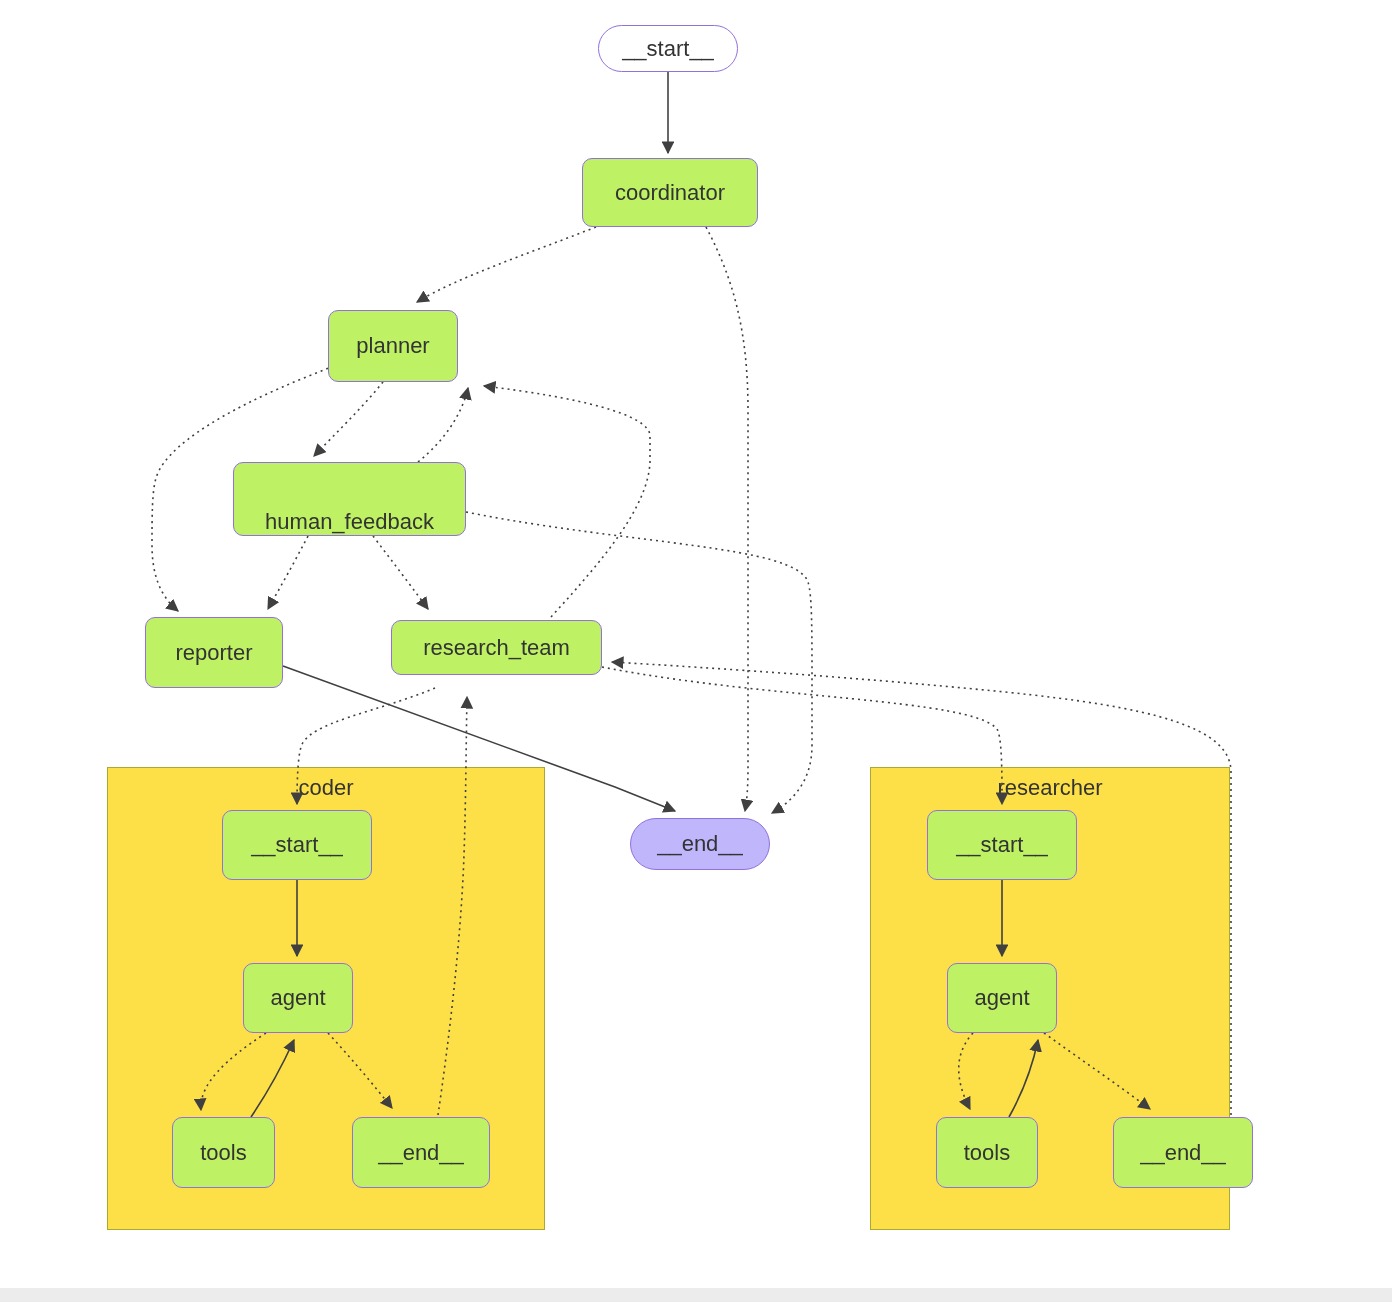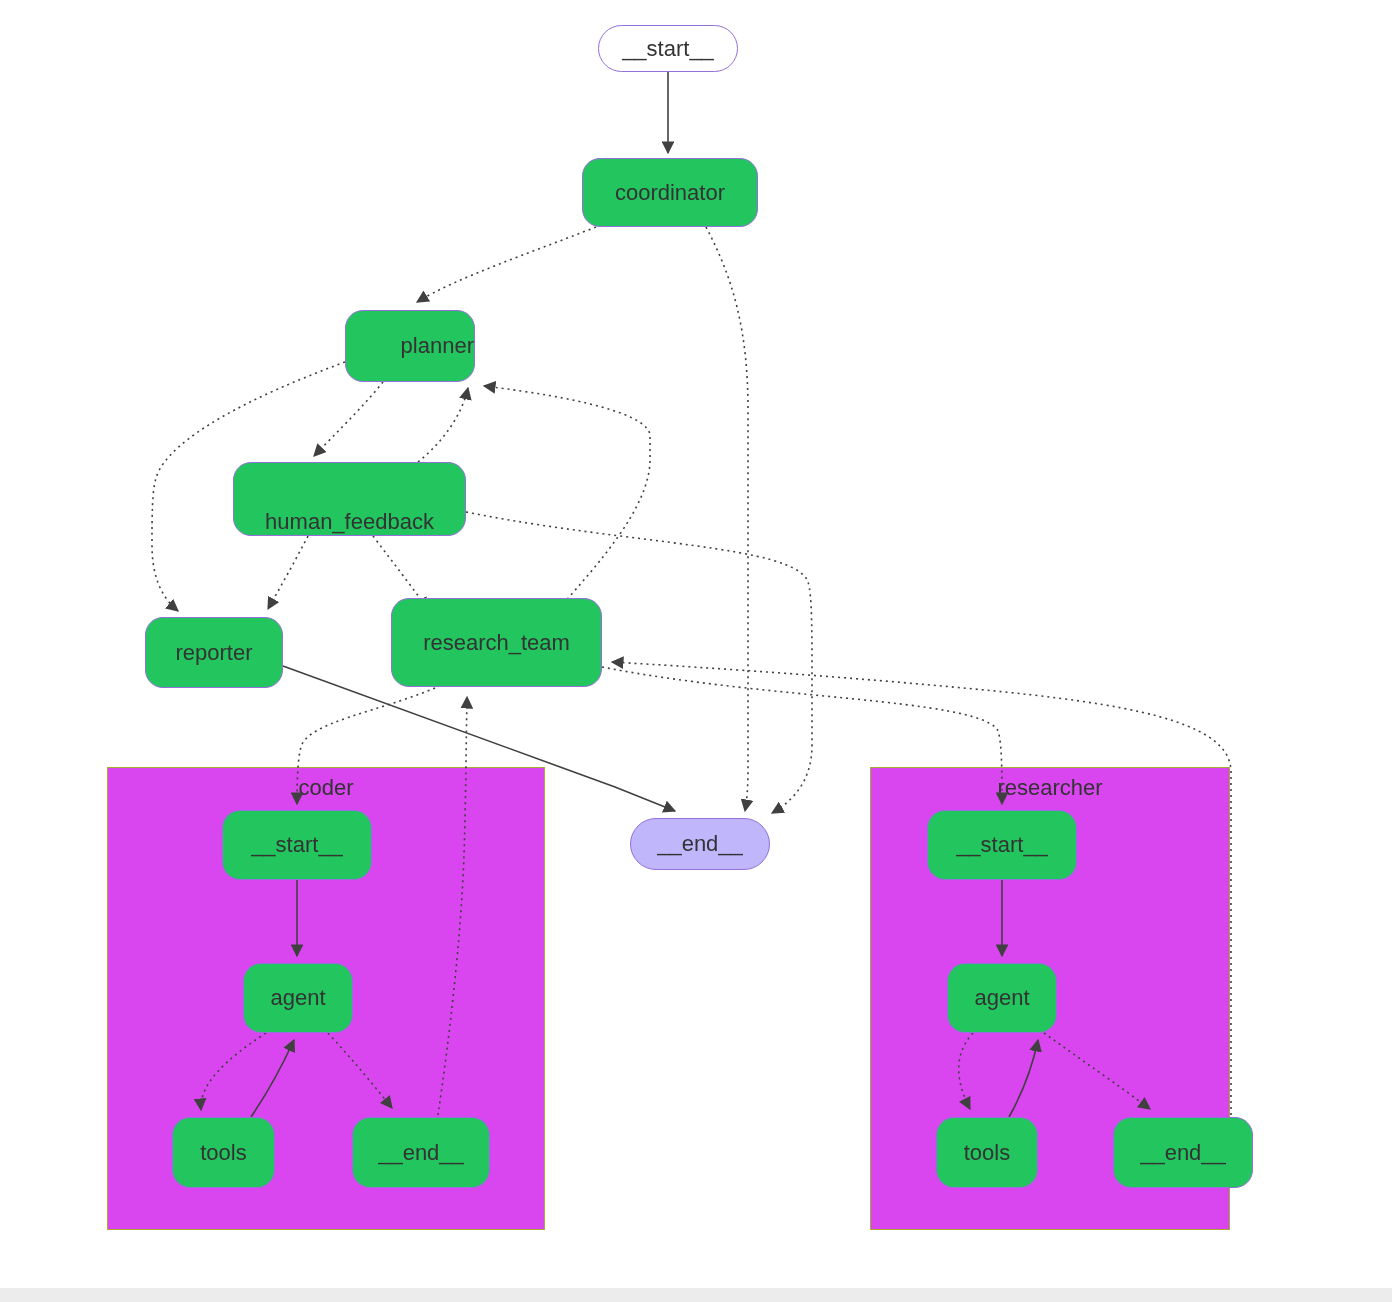--- a/index.html
+++ b/index.html
@@ -1,29 +1,29 @@
 <!DOCTYPE html>
 <html><head>
 <meta charset="utf-8">
 <style>
   * { margin:0; padding:0; box-sizing:border-box; }
   html,body { background:#ffffff; }
   body { font-family:"Liberation Sans", sans-serif; color:#333; }
   .canvas { position:relative; width:1392px; height:1302px; background:#ffffff; overflow:hidden; }
 
-  .cluster { position:absolute; background:#d946ef; border:1px solid #aaaa33; z-index:0; }
+  .cluster { position:absolute; background:#fde047; border:1px solid #aaaa33; z-index:0; }
   .cluster-label { position:absolute; top:7px; left:0; right:0; text-align:center; font-size:22px; color:#333; }
 
   .edges { position:absolute; left:0; top:0; width:1392px; height:1302px; z-index:1; pointer-events:none; }
   path.solid  { fill:none; stroke:#404040; stroke-width:1.6; }
   path.dotted { fill:none; stroke:#404040; stroke-width:1.6; stroke-dasharray:2 4; }
 
   .node { position:absolute; display:flex; align-items:center; justify-content:center;
-          border:1.5px solid #9370db; background:#22c55e; color:#333;
-          font-size:22px; border-radius:18px; z-index:2; text-align:center; }
+          border:1.5px solid #9370db; background:#bef264; color:#333;
+          font-size:22px; border-radius:10px; z-index:2; text-align:center; }
   .stadium { border-radius:999px; }
   .start-node { background:#ffffff; }
   .end-node { background:#bfb6fc; }
 
   .bottom-bar { position:absolute; left:0; right:0; bottom:0; height:14px; background:#ececec; z-index:3; }
 </style>
 </head>
 <body>
 
 <div class="canvas">
@@ -70,33 +70,33 @@
   </svg>
 
   <div class="node stadium start-node" style="left:598px; top:25px; width:140px; height:47px;">
     <span>__start__</span>
   </div>
 
   <div class="node" style="left:582px; top:158px; width:176px; height:69px;">
     <span>coordinator</span>
   </div>
 
-  <div class="node" style="left:345px; top:310px; width:130px; height:72px;justify-content:flex-end;">
+  <div class="node" style="left:328px; top:310px; width:130px; height:72px;">
     <span>planner</span>
   </div>
 
   <div class="node" style="left:233px; top:462px; width:233px; height:74px;align-items:flex-end;">
     <span>human_feedback</span>
   </div>
 
   <div class="node" style="left:145px; top:617px; width:138px; height:71px;justify-content:center;">
     <span>reporter</span>
   </div>
 
-  <div class="node" style="left:391px; top:598px; width:211px; height:89px;">
+  <div class="node" style="left:391px; top:620px; width:211px; height:55px;">
     <span>research_team</span>
   </div>
 
   <div class="node stadium end-node" style="left:630px; top:818px; width:140px; height:52px;">
     <span>__end__</span>
   </div>
 
   <div class="node" style="left:222px; top:810px; width:150px; height:70px;">
     <span>__start__</span>
   </div>

